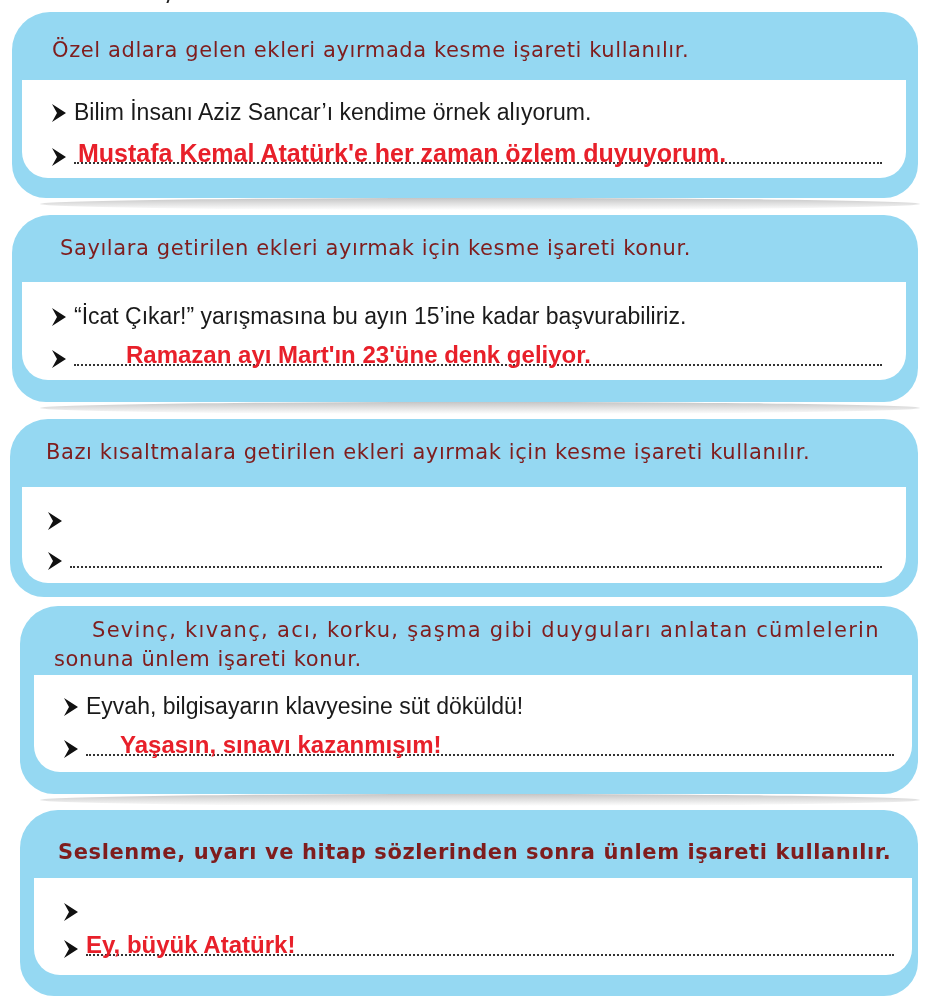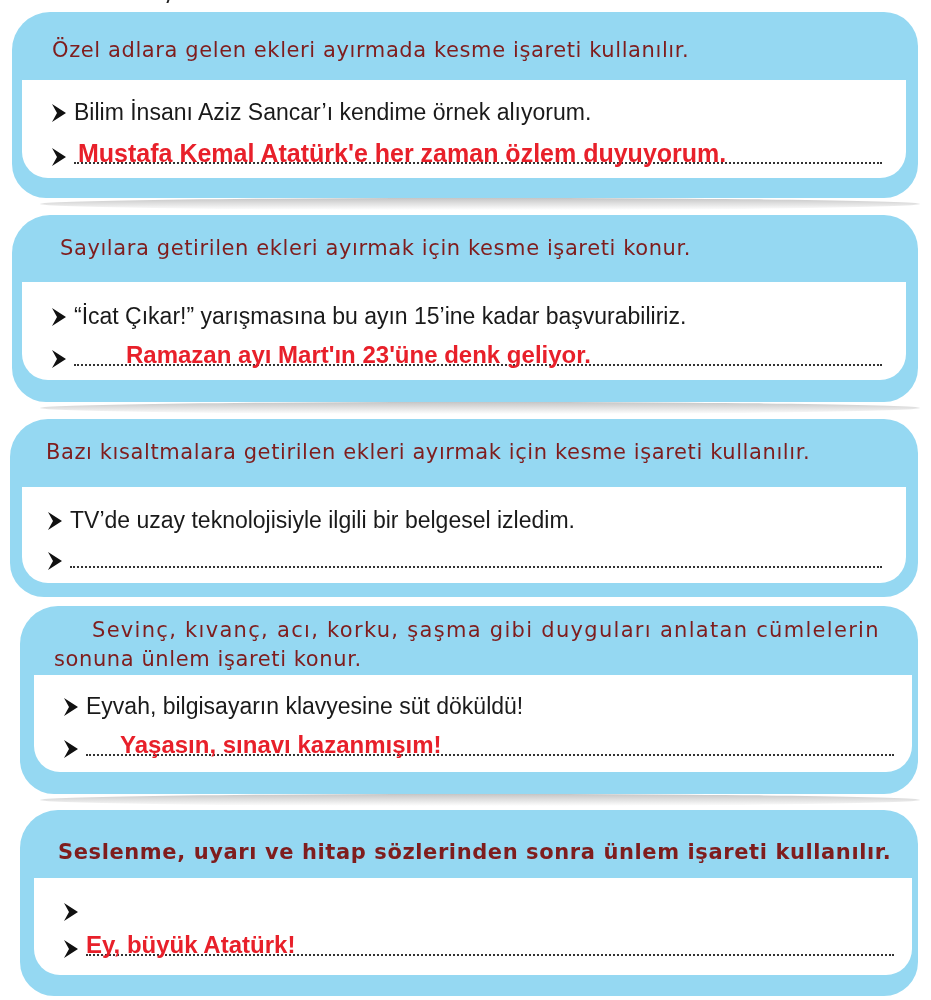--- a/index.html
+++ b/index.html
@@ -66,21 +66,21 @@
   <div class="dots"></div>
   <span class="ans" style="left:48px;margin-left:26px;">Ramazan ayı Mart'ın 23'üne denk geliyor.</span>
 </div>
 
 <div class="card" style="left:10px; top:419px; width:908px; height:178px;"></div>
 <div class="rule" style="left:46px; top:438px;">Bazı kısaltmalara getirilen ekleri ayırmak için kesme işareti kullanılır.</div>
 <div class="inner" style="left:22px; top:487px; width:884px; height:96px;"></div>
 <div class="ex" style="left:48px; top:506px;">
   <span class="chev"><svg width="14" height="18" viewBox="0 0 14 18">
         <path d="M0 0 L14 9 L0 18 L5 9 Z" fill="#111"></path>
-      </svg></span><span>TV’de uzay teknolojisiyle ilgili bir belgesel izledim.</span>
+      </svg></span>
 </div>
 <div class="ans-line" style="left:48px; top:542px; width:834px;">
   <span class="chev ans-chev">
       <svg width="14" height="18" viewBox="0 0 14 18">
         <path d="M0 0 L14 9 L0 18 L5 9 Z" fill="#111"></path>
       </svg>
     </span>
   <div class="dots"></div>
 </div>
 

